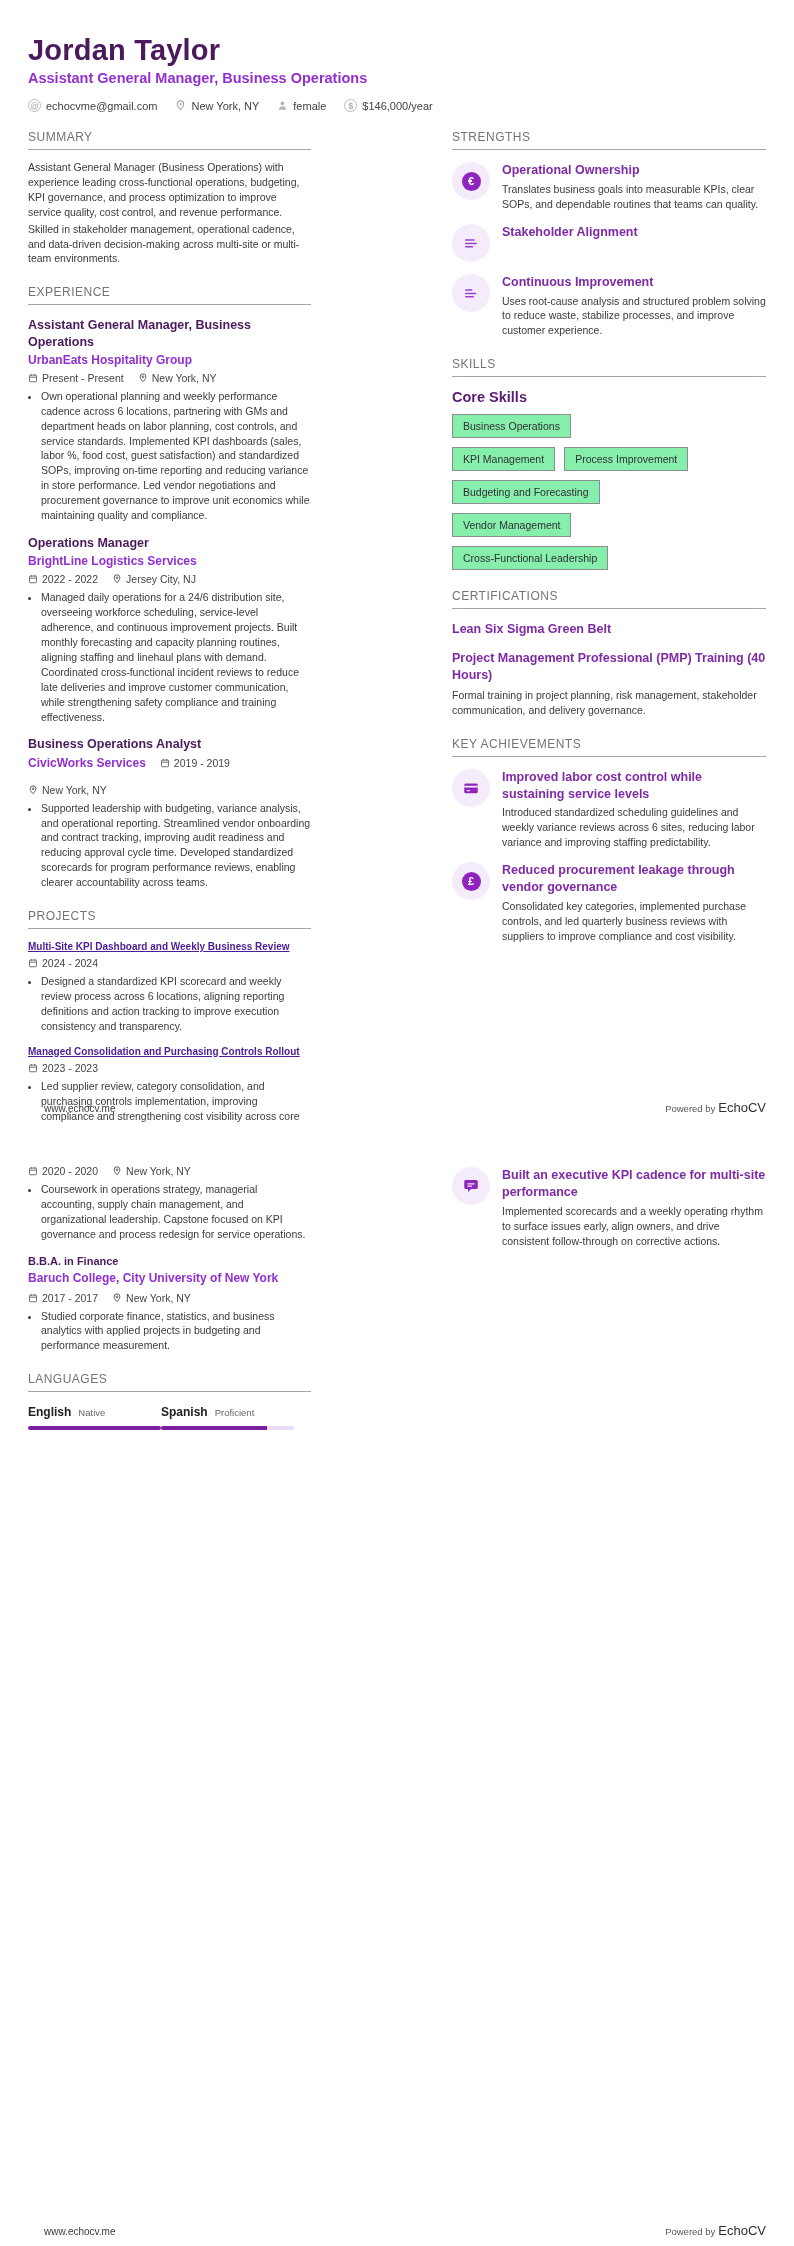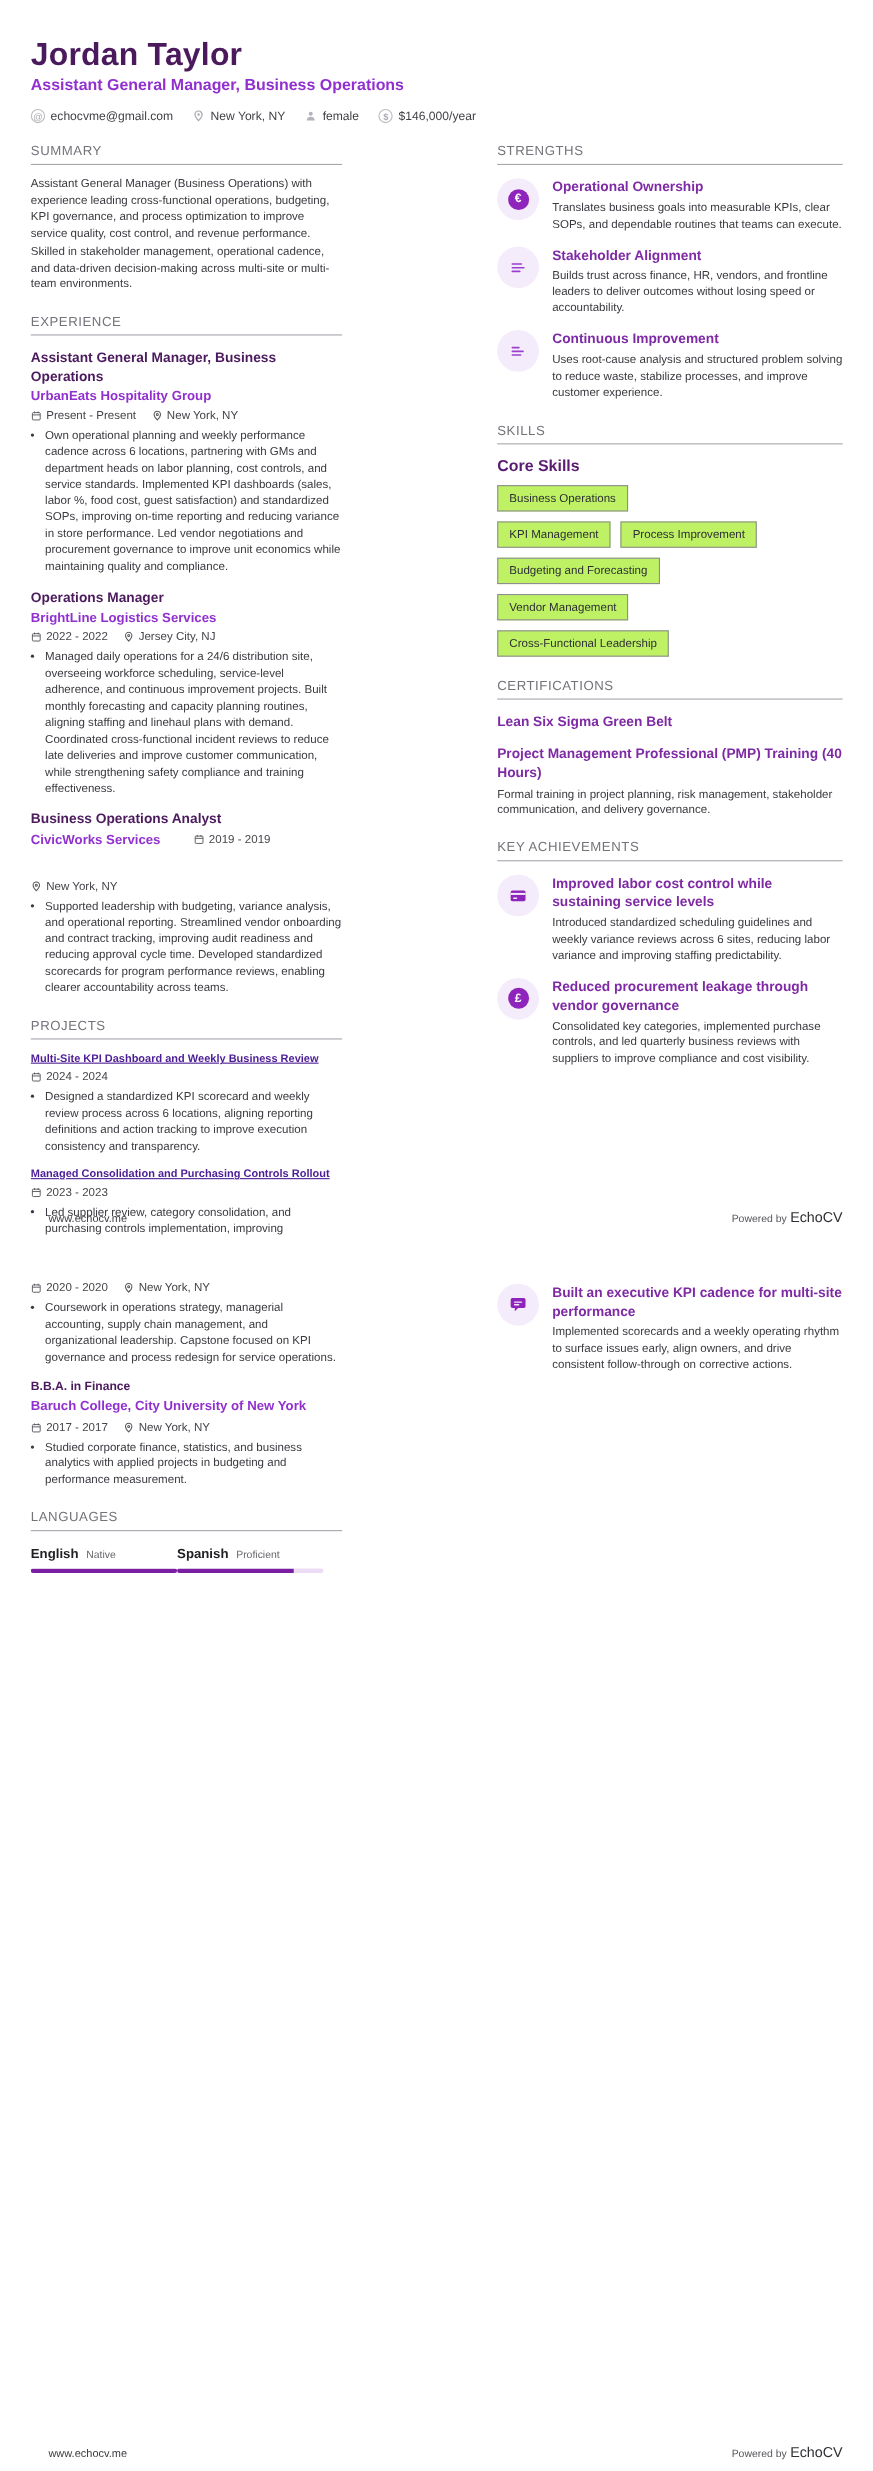--- a/index.html
+++ b/index.html
@@ -34,41 +34,41 @@
   .sec-label { font-size:12px; color:#73737a; letter-spacing:.5px; padding-bottom:5px; border-bottom:1.5px solid #a6a6ad; }
 
   .summary-p { font-size:10.5px; line-height:1.42; margin-top:10px; }
   .summary-p + .summary-p { margin-top:2px; }
 
   .job { margin-top:12px; }
   .job-title { font-size:12.5px; font-weight:700; color:#4a1a5c; line-height:1.3; }
   .company { font-size:12px; font-weight:600; color:#9130cf; margin-top:3px; }
   .meta-row { display:flex; align-items:center; gap:14px; margin-top:5px; font-size:10.5px; color:#45454b; }
   .meta-item { display:flex; align-items:center; gap:4px; }
-  .inline-meta { display:flex; align-items:center; gap:30px; margin-top:3px; flex-wrap:wrap; }
+  .inline-meta { display:flex; align-items:center; gap:14px; margin-top:3px; flex-wrap:wrap; }
   .bullets { margin-top:5px; padding-left:13px; font-size:10.5px; line-height:1.42; }
   .bullets li { margin-top:1px; }
 
   .proj { margin-top:11px; }
   .proj-title { font-size:10px; font-weight:700; color:#4c1d95; line-height:1.3;text-decoration:underline; }
 
   .edu { margin-top:12px; }
   .degree { font-size:11px; font-weight:700; color:#4a1a5c; line-height:1.3; }
   .school { font-size:12px; font-weight:600; color:#9130cf; margin-top:3px; line-height:1.3; }
 
   
   .ritem { display:flex; gap:12px; margin-top:12px; }
   .ricon { width:38px; height:38px; border-radius:50%; background:#f4ecfa; flex:none; display:flex; align-items:center; justify-content:center; }
   .rtitle { font-size:12.5px; font-weight:700; color:#7e2aa4; line-height:1.35; }
   .rtext { font-size:10.5px; line-height:1.42; color:#3a3a40; margin-top:3px; }
   .disc { width:19px; height:19px; border-radius:50%; background:#8e24bb; color:#fff; font-size:11px; font-weight:700; display:flex; align-items:center; justify-content:center; }
 
   .core-skills { font-size:14.5px; font-weight:700; color:#5a1b72; margin-top:12px; }
   .tag-row { display:flex; gap:9px; margin-top:9px; }
-  .tag { border:1px solid #8d8d93; padding:5px 10px; font-size:10.5px; color:#2f2f34; background:#bef264; white-space:nowrap; }
+  .tag { border:1px solid #8d8d93; padding:5px 10px; font-size:10.5px; color:#2f2f34; background:#86efac; white-space:nowrap; }
 
   .cert { margin-top:12px; }
   .cert-title { font-size:12.5px; font-weight:700; color:#7e2aa4; line-height:1.35; }
   .cert-text { font-size:10.5px; line-height:1.42; margin-top:4px; }
 
   
   .lang-row { display:flex; margin-top:13px; }
   .lang { width:133px; }
   .lang-head { display:flex; align-items:baseline; gap:7px; }
   .lang-name { font-size:12px; font-weight:700; color:#202025; }
@@ -269,33 +269,32 @@
 
         <div class="sec">
           <div class="sec-label">STRENGTHS</div>
 
           <div class="ritem">
             <div class="ricon">
                 <div class="disc">€</div>
               </div>
             <div>
               <div class="rtitle">Operational Ownership</div>
-              <div class="rtext">Translates business goals into measurable KPIs, clear SOPs, and dependable routines that teams can execute.</div>
+              <div class="rtext">Translates business goals into measurable KPIs, clear SOPs, and dependable routines that teams can quality.</div>
             </div>
           </div>
 
           <div class="ritem">
             <div class="ricon">
               <svg width="18" height="18" viewBox="0 0 24 24" stroke="#9a3fd0" stroke-width="2" stroke-linecap="round">
                   <path d="M5 8h11M5 12.5h14M5 17h9"></path>
                 </svg>
             </div>
             <div>
               <div class="rtitle">Stakeholder Alignment</div>
-              <div class="rtext">Builds trust across finance, HR, vendors, and frontline leaders to deliver outcomes without losing speed or accountability.</div>
             </div>
           </div>
 
           <div class="ritem">
             <div class="ricon">
               <svg width="18" height="18" viewBox="0 0 24 24" stroke="#9a3fd0" stroke-width="2" stroke-linecap="round">
                   <path d="M5 8h8M5 12.5h13M5 17h10"></path>
                 </svg>
             </div>
             <div>

